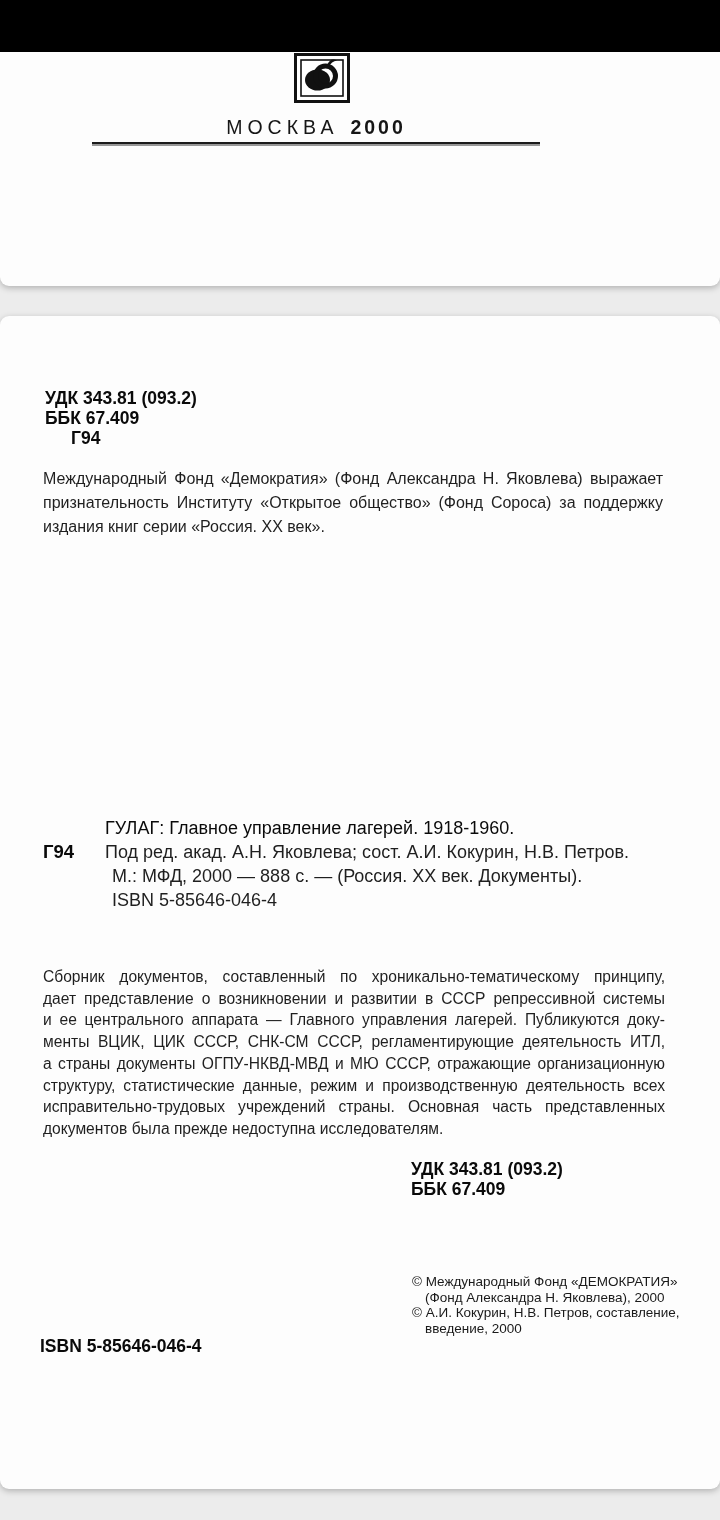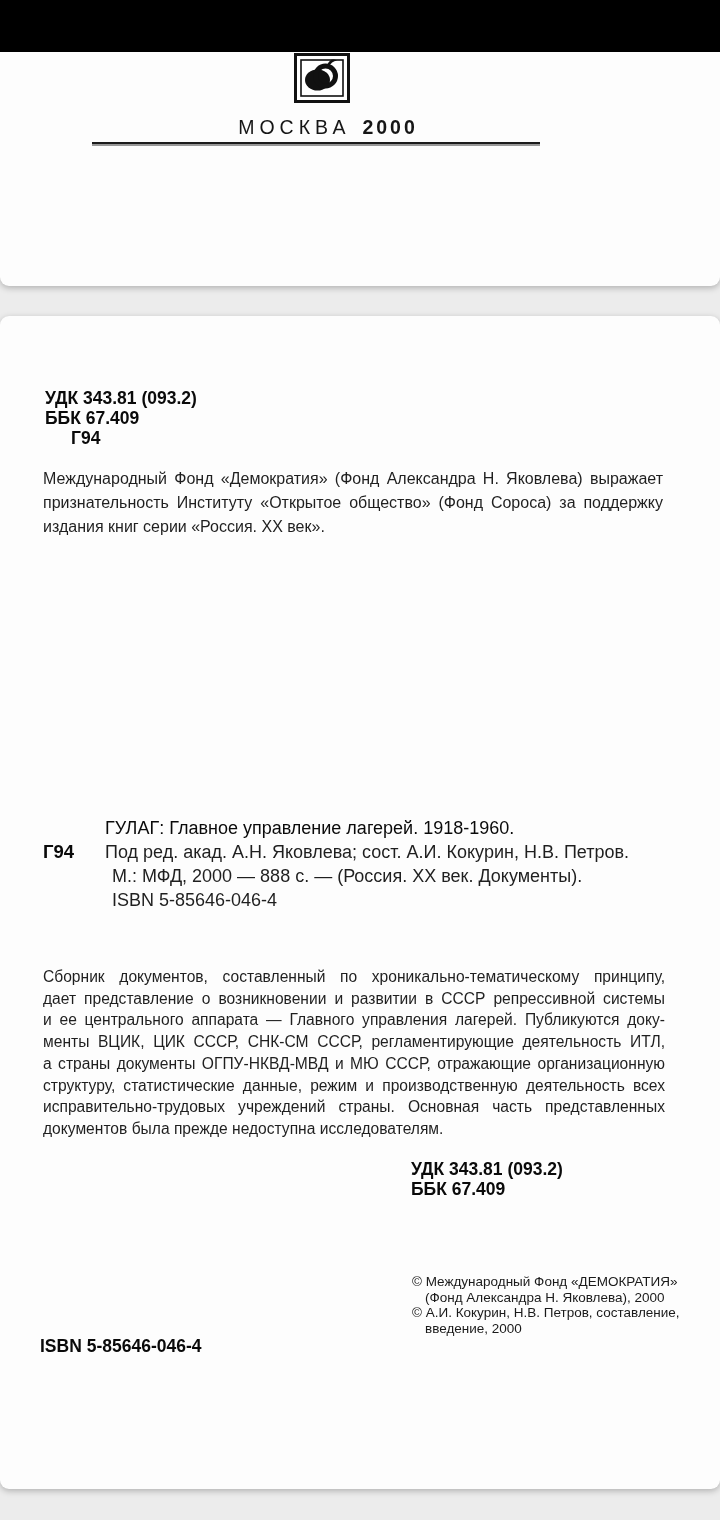--- a/index.html
+++ b/index.html
@@ -23,21 +23,21 @@
   }
   #page1{top:0;height:286px;border-radius:0 0 9px 9px;}
   #page2{top:316px;height:1173px;border-radius:9px;}
   .black-bar{
     position:absolute;top:0;left:0;width:720px;height:52px;
     background:var(--top_bar);z-index:5;
   }
   
   .logo{position:absolute;left:294px;top:53px;width:56px;height:50px;}
   .imprint{
-    position:absolute;left:104px;top:115px;width:448px;height:24px;
+    position:absolute;left:92px;top:115px;width:448px;height:24px;
     text-align:center;font-size:19.5px;line-height:24px;color:#161616;
     white-space:nowrap;
   }
   .imprint .city{letter-spacing:5px;font-weight:400;}
   .imprint .year{letter-spacing:3px;font-weight:700;margin-left:12px;}
   .imprint-rule{
     position:absolute;left:92px;top:142px;width:448px;height:2px;
     background:#1b1b1b;
     box-shadow:0 2px 0 rgba(27,27,27,.45);
   }

